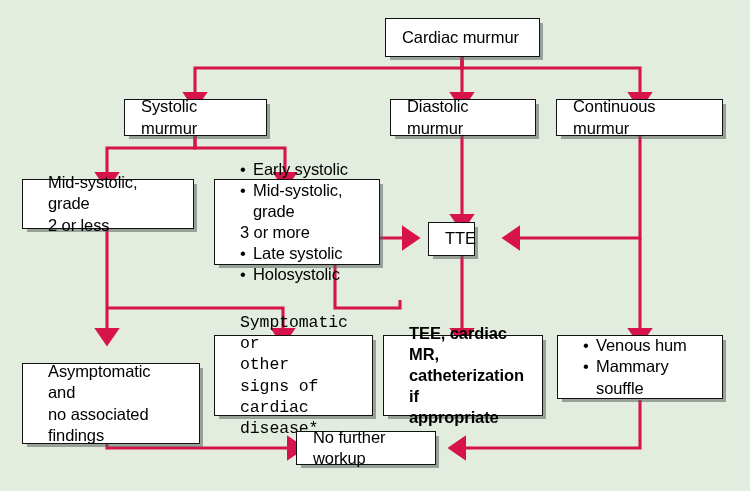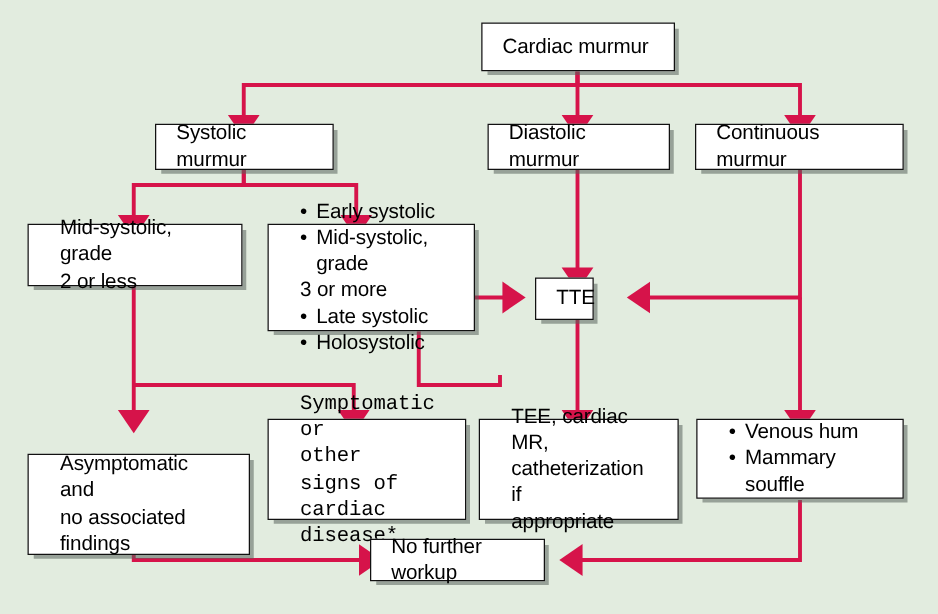--- a/index.html
+++ b/index.html
@@ -139,21 +139,21 @@
   </div>
 
   <div class="node" style="left:214px;top:335px;width:159px;height:81px;font-family:Liberation Mono, monospace;">
     <div class="pad">
       <div>Symptomatic or</div>
       <div>other signs of</div>
       <div>cardiac disease*</div>
     </div>
   </div>
 
-  <div class="node" style="left:383px;top:335px;width:160px;height:81px;">
+  <div class="node" style="left:383px;top:335px;width:160px;height:81px;font-weight:bold;">
     <div class="pad">
       <div>TEE, cardiac MR,</div>
       <div>catheterization if</div>
       <div>appropriate</div>
     </div>
   </div>
 
   <div class="node" style="left:557px;top:335px;width:166px;height:64px;">
     <div class="pad">
       <ul class="blist">

